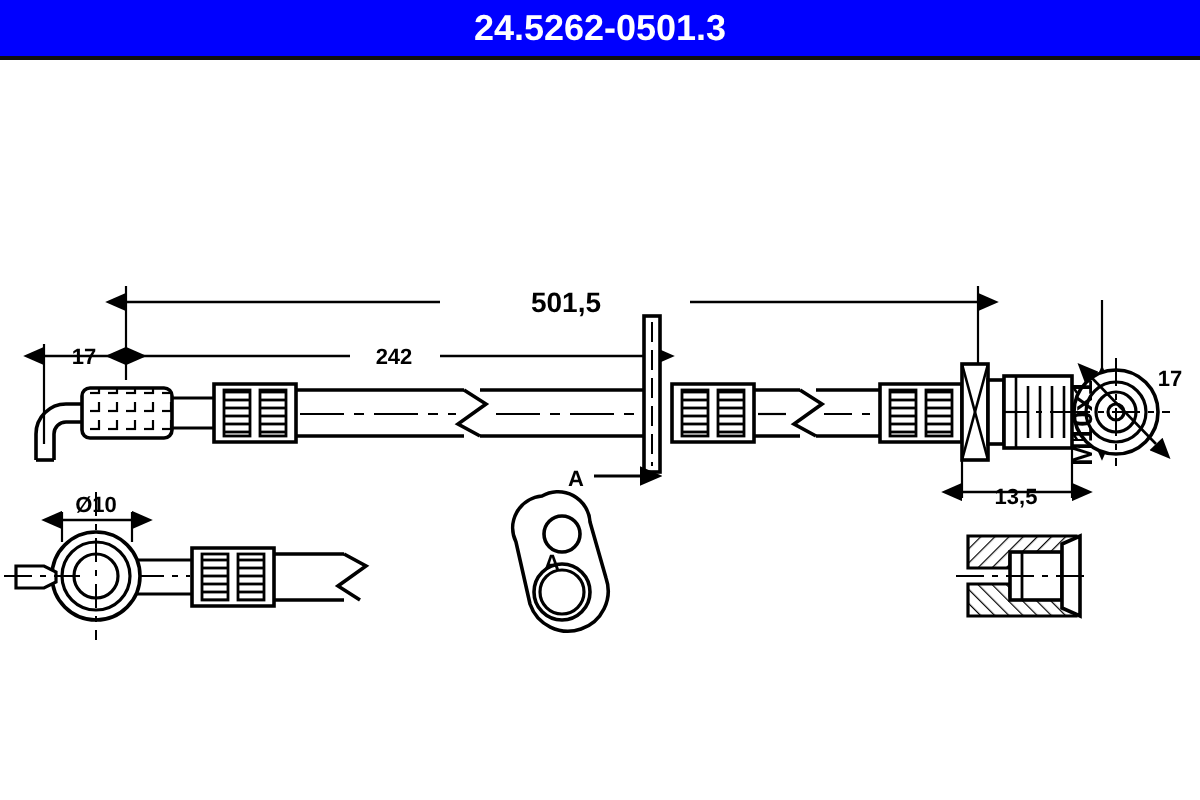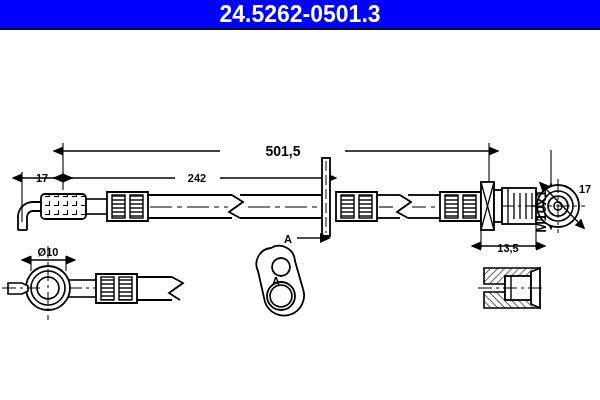--- a/index.html
+++ b/index.html
@@ -18,21 +18,21 @@
     background:#0000ff;
     border-bottom:2px solid #101010;
     box-sizing:border-box;
     display:flex;align-items:center;justify-content:center;
   }
   .header-inner{display:flex;align-items:baseline;gap:26px;}
   .header-part,.header-code{
     color:#ffffff;
     font-family:"Liberation Sans", sans-serif;
     font-weight:bold;
-    font-size:23px;
+    font-size:18px;
     letter-spacing:0px;
     line-height:1;
     white-space:nowrap;
   }
 
   
   .canvas{position:absolute;left:0;top:30px;width:600px;height:301px;}
   .canvas svg{display:block;}
 
   .lbl{

